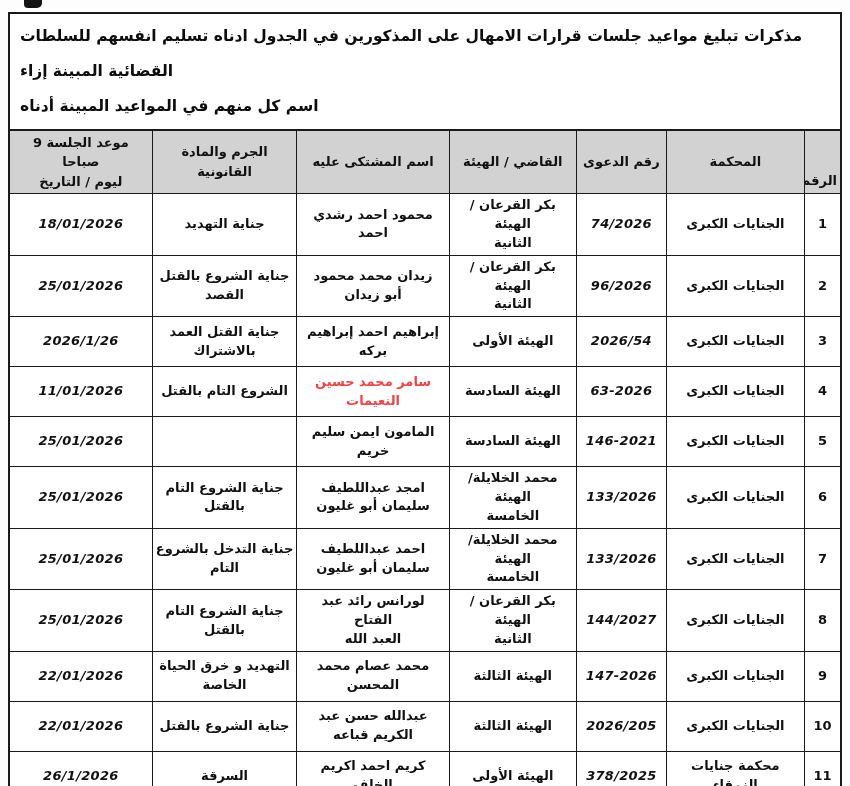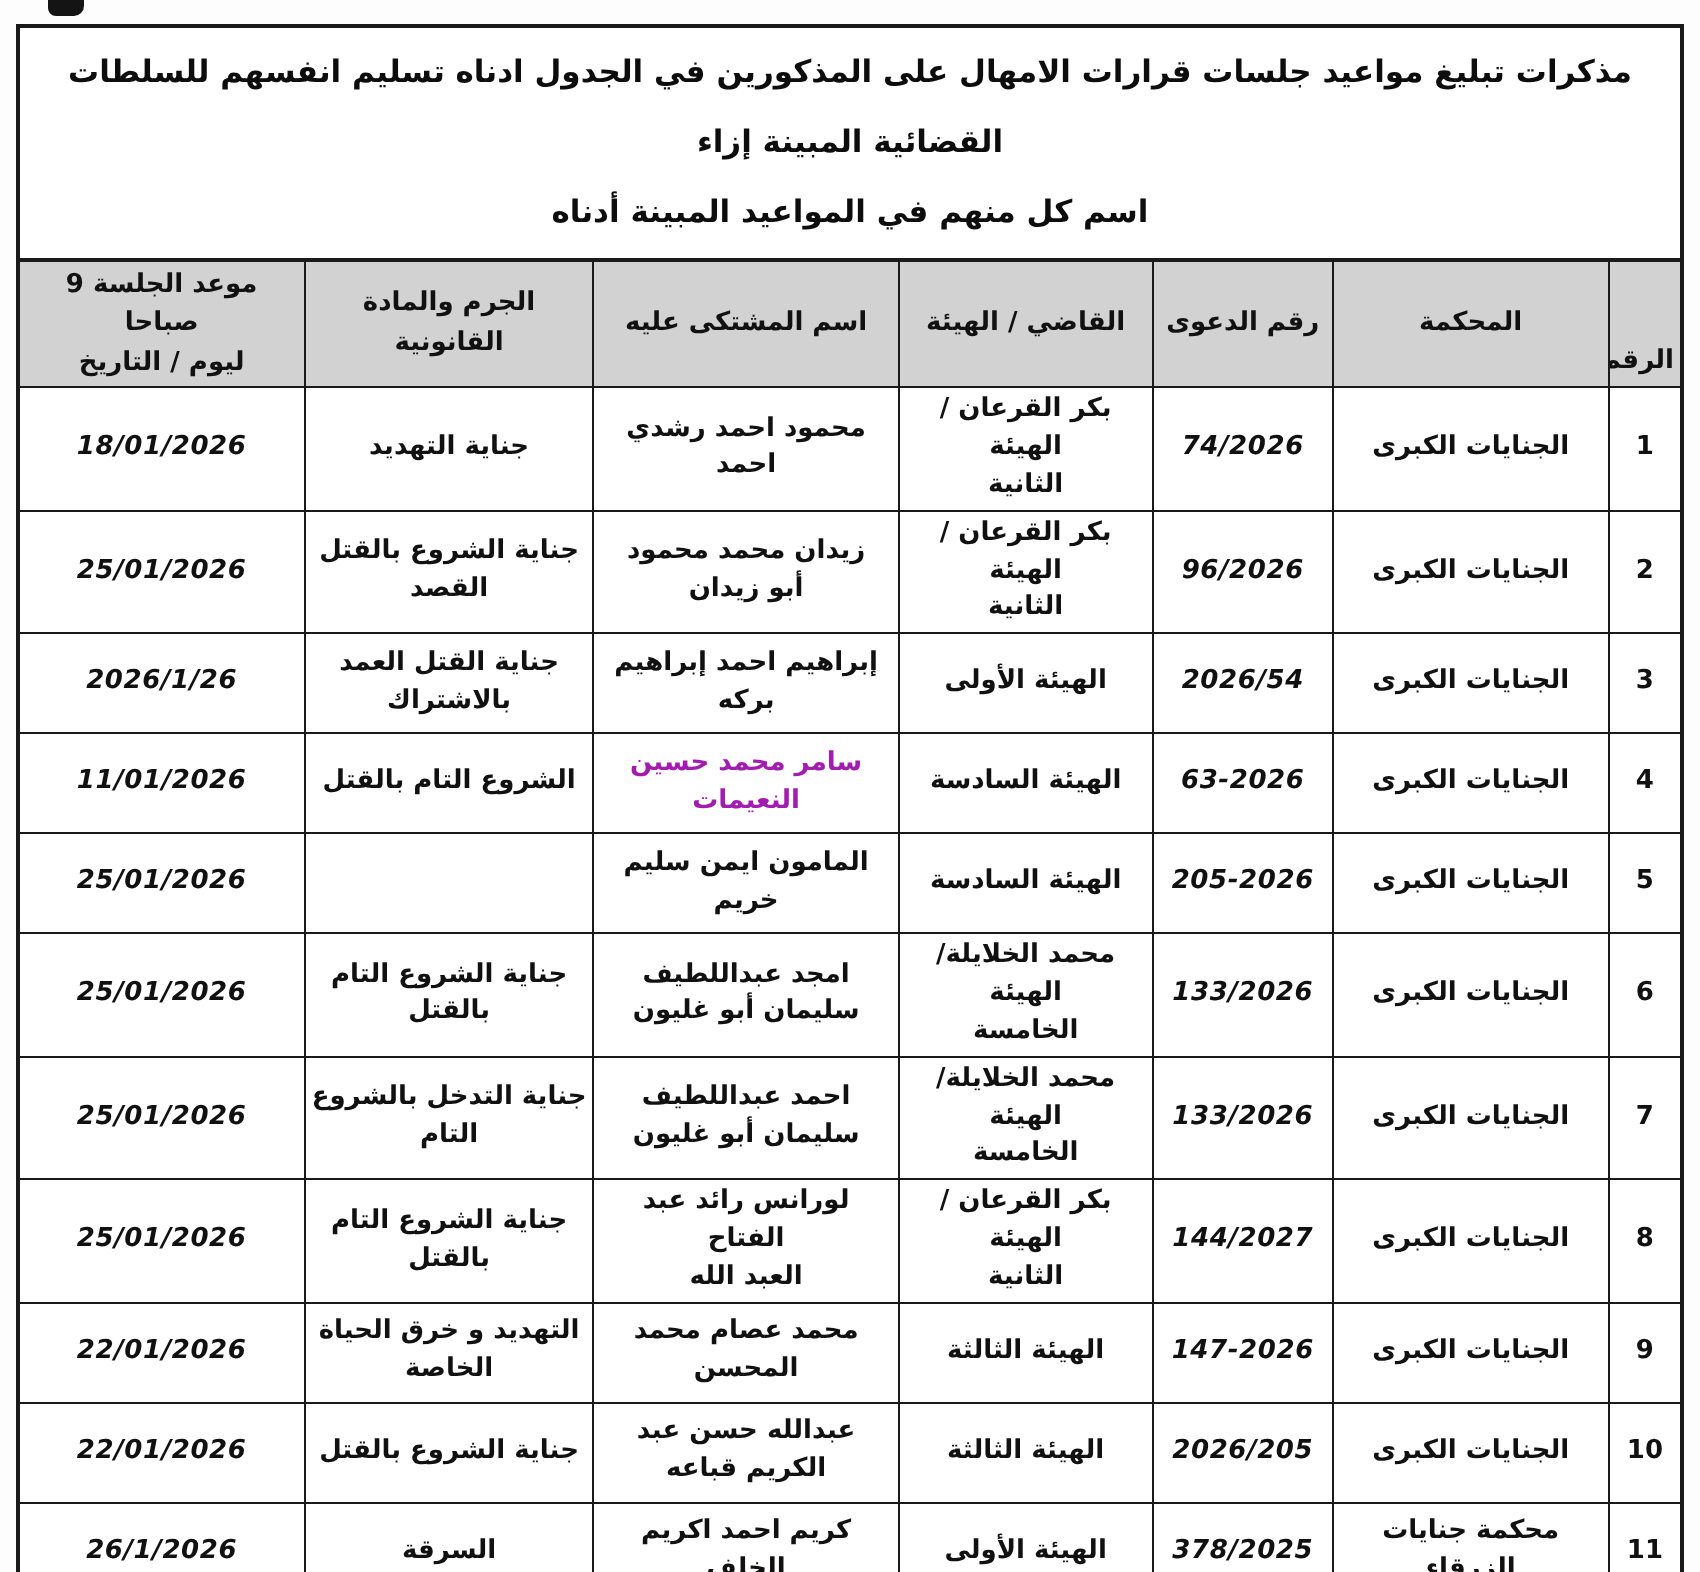--- a/index.html
+++ b/index.html
@@ -24,21 +24,21 @@
   .document {
     position: absolute;
     top: 12px;
     right: 8px;
     left: 8px;
     background: #ffffff;
   }
   .title-cell {
     border: 2px solid #1a1a1a;
     border-bottom: none;
-    text-align: center;
+    text-align: left;
     font-weight: 700;
     font-size: 15.5px;
     line-height: 2.25;
     padding: 5px 10px;
     white-space: pre-line;
     color: #0d0d0d;
   }
   table.court-table {
     width: 100%;
     border-collapse: collapse;
@@ -71,21 +71,21 @@
     font-size: 13px;
     line-height: 1.45;
   }
   .court-table { border: 2px solid #1a1a1a; }
   .court-table .ltr {
     direction: ltr;
     unicode-bidi: embed;
     letter-spacing: 0.3px;
     font-style: italic;
   }
-  .court-table td.muted { color: #a21caf; }
+  .court-table td.muted { color: #ef4444; }
   col.c-num  { width: 4.4%;  }
   col.c-court{ width: 16.6%; }
   col.c-case { width: 10.8%; }
   col.c-judge{ width: 15.3%; }
   col.c-def  { width: 18.3%; }
   col.c-crime{ width: 17.4%; }
   col.c-date { width: 17.2%; }
 </style>
 </head>
 <body>
@@ -159,21 +159,21 @@
           <td><span class="ltr">63-2026</span></td>
           <td>الهيئة السادسة</td>
           <td class="muted">سامر محمد حسين
 النعيمات</td>
           <td>الشروع التام بالقتل</td>
           <td><span class="ltr">11/01/2026</span></td>
         </tr>
         <tr>
           <td>5</td>
           <td>الجنايات الكبرى</td>
-          <td><span class="ltr">205-2026</span></td>
+          <td><span class="ltr">146-2021</span></td>
           <td>الهيئة السادسة</td>
           <td>المامون ايمن سليم خريم</td>
           <td></td>
           <td><span class="ltr">25/01/2026</span></td>
         </tr>
         <tr>
           <td>6</td>
           <td>الجنايات الكبرى</td>
           <td><span class="ltr">133/2026</span></td>
           <td>محمد الخلايلة/الهيئة

